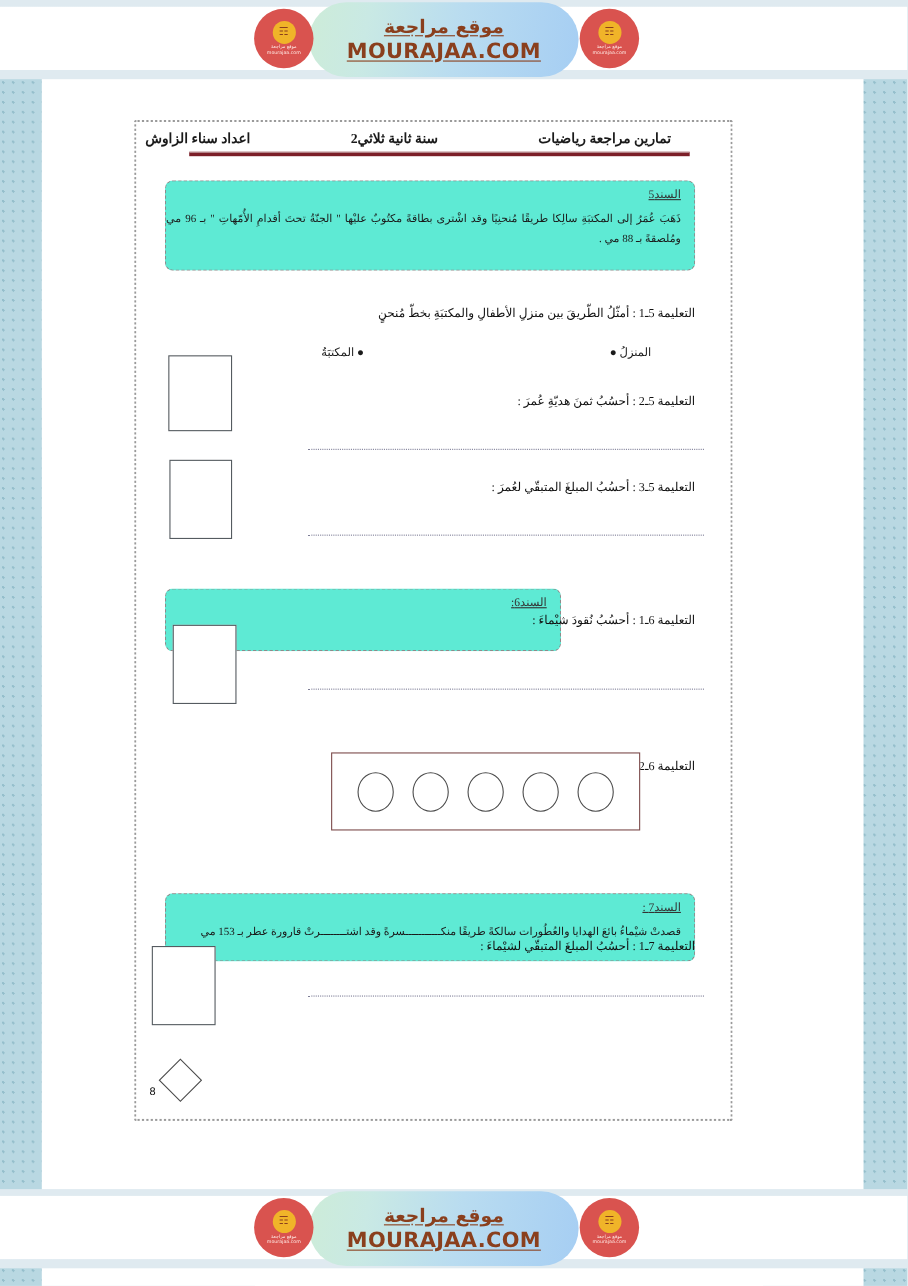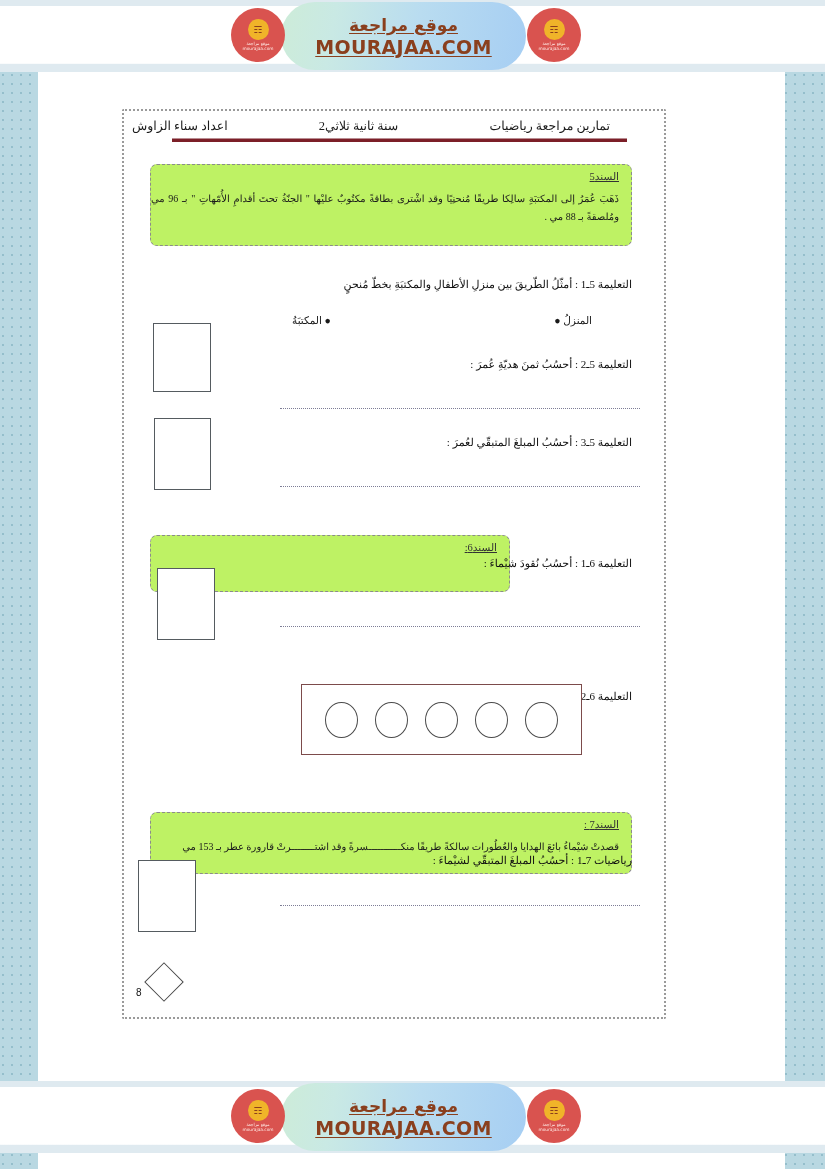--- a/index.html
+++ b/index.html
@@ -158,39 +158,39 @@
     top: 0;
     width: 500px;
     display: flex;
     flex-direction: row;
     justify-content: space-between;
     align-items: baseline;
     font-size: 12.5px;
     padding-right: 22px;
     box-sizing: border-box;
   }
-  .head-row .hr-item { white-space: nowrap; }
+  .head-row .hr-item { white-space: nowrap; font-weight: bold; }
   .head-rule {
     position: absolute;
     left: 40px;
     top: 20px;
     width: 455px;
     height: 3px;
     background: #7c1f28;
     border-top: 1px solid #b98d92;
   }
 
   
   .sanad {
     position: absolute;
     border: 1px dashed #8c8c8c;
     border-radius: 7px;
     box-sizing: border-box;
     padding: 5px 12px 6px 0;
-    background: #bef264;
+    background: #5eead4;
   }
   .sanad-title {
     font-size: 10.5px;
     text-decoration: underline;
     color: #333;
     margin-bottom: 8px;
   }
   .sanad-body {
     font-size: 10px;
     line-height: 18px;
@@ -355,21 +355,21 @@
     <span class="coin"></span>
     <span class="coin"></span>
     <span class="coin"></span>
   </div>
 
   <div class="sanad" style="left:18px; top:652px; width:482px; height:62px;margin-top:42px;">
     <div class="sanad-title">السند7 :</div>
     <div class="sanad-body">قصدتْ شيْماءُ بائعَ الهدايا والعُطُورات سالكةً طريقًا منكـــــــــــسرةً وقد اشتــــــــرتْ قارورة عطر بـ 153 مي</div>
   </div>
 
-  <div class="instr" style="right:20px; top:736px;">رياضيات 7ـ1 : أحسُبُ المبلغَ المتبقّي لشيْماءَ :</div>
+  <div class="instr" style="right:20px; top:736px;">التعليمة 7ـ1 : أحسُبُ المبلغَ المتبقّي لشيْماءَ :</div>
   <div class="ans-box" style="left:6px; top:742px; width:58px; height:72px;"></div>
   <div class="answer-line" style="right:12px; top:787px; width:360px;"></div>
 
   <div class="page-orn">
     <div class="diamond"></div>
     <div class="pgnum">8</div>
   </div>
 
 </div>
 

